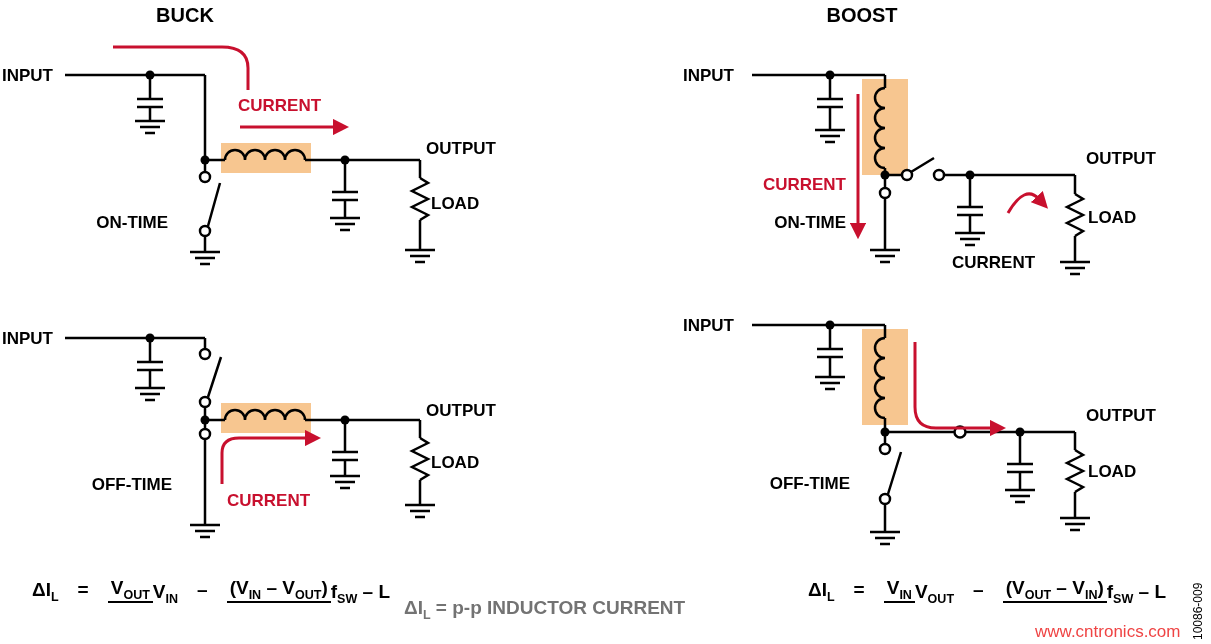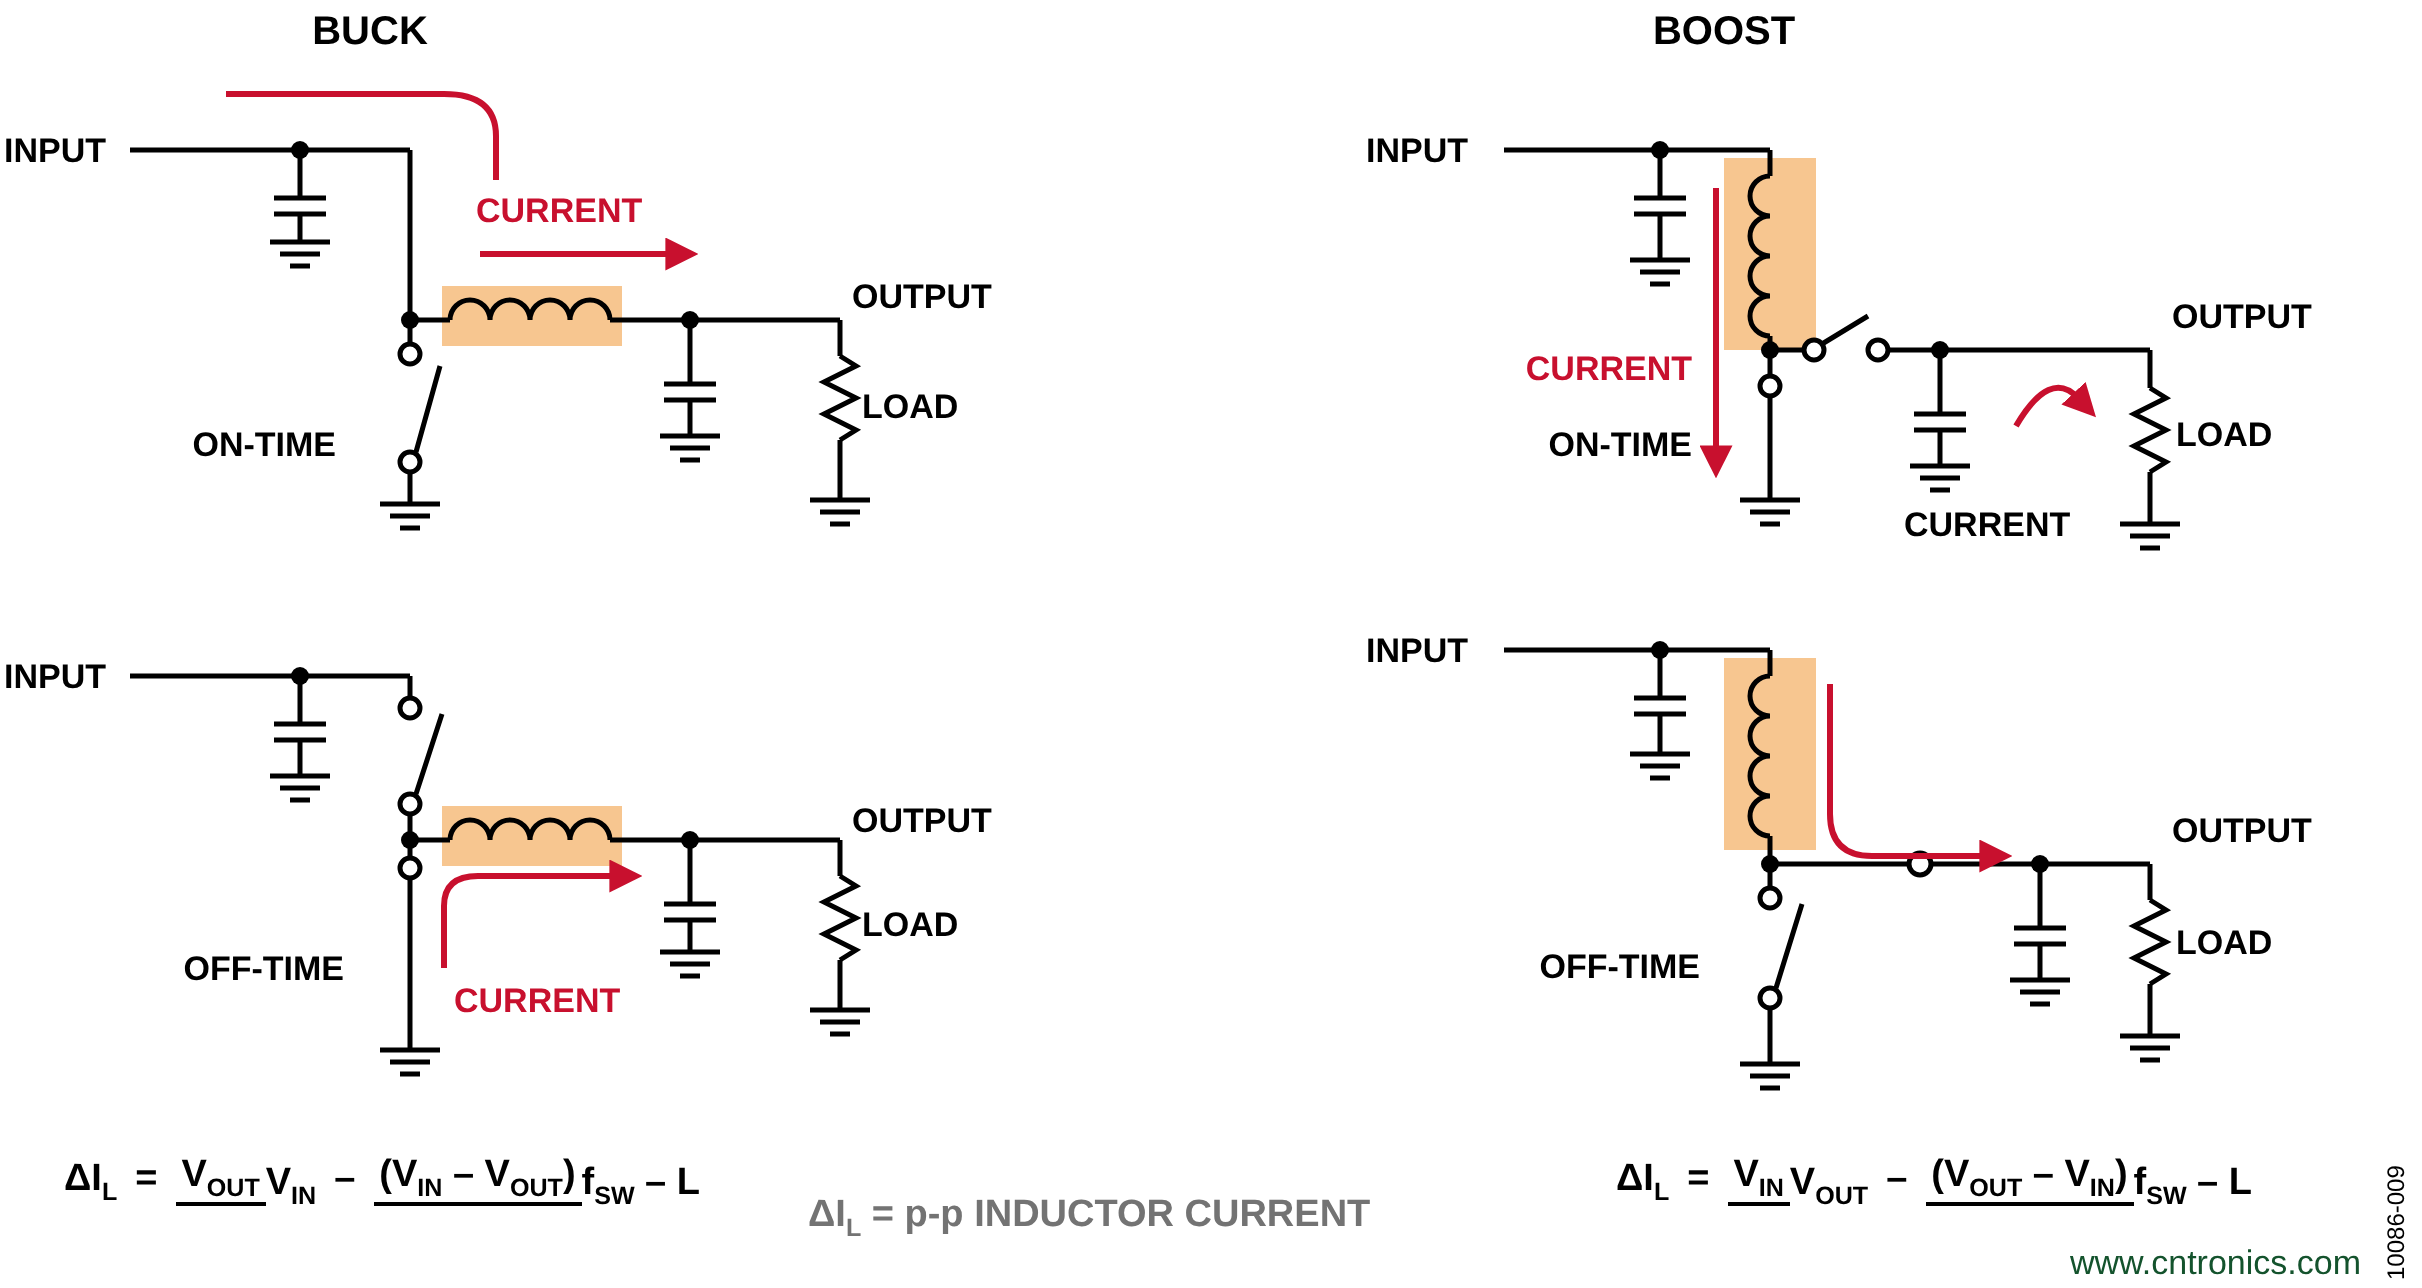--- a/index.html
+++ b/index.html
@@ -15,29 +15,29 @@
   .term { fill:#ffffff; stroke:#000000; stroke-width:2.5; }
   .hl   { fill:#f7c690; stroke:none; }
   .red  { stroke:#c8102e; stroke-width:3; fill:none; }
   text  { font-family:"Liberation Sans", sans-serif; font-weight:bold; fill:#000000; font-size:17px; }
   text.title { font-size:20px; }
   text.redtx { fill:#c8102e; }
   text.figid { font-size:12px; font-weight:normal; }
 
   
   .formula {
-    position:absolute; display:flex; align-items:center; gap:9px;
+    position:absolute; display:flex; align-items:center; gap:19px;
     font-weight:bold; font-size:19px; color:#000;
   }
   .frac { display:flex; align-items:flex-end; line-height:1.15; }
   .frac .num { border-bottom:2px solid #000; padding:0 3px 2px 3px; }
   .frac .den { padding-top:2px; }
   sub { font-size:0.66em; line-height:0; }
   .legend { position:absolute; font-weight:bold; font-size:19px; color:#737373; }
-  .watermark { position:absolute; left:1035px; top:622px; font-size:17px; color:#14532d; }
+  .watermark { position:absolute; left:1035px; top:622px; font-size:17px; color:#ef4444; }
 </style>
 </head>
 <body>
 
 <div class="canvas">
 
 <svg class="circuits" width="1211" height="644" viewBox="0 0 1211 644">
   <defs>
     <marker id="ah" viewBox="0 0 10 10" refX="2" refY="5" markerWidth="5.5" markerHeight="5.5" orient="auto">
       <path d="M0,0 L10,5 L0,10 z" fill="#c8102e"></path>

